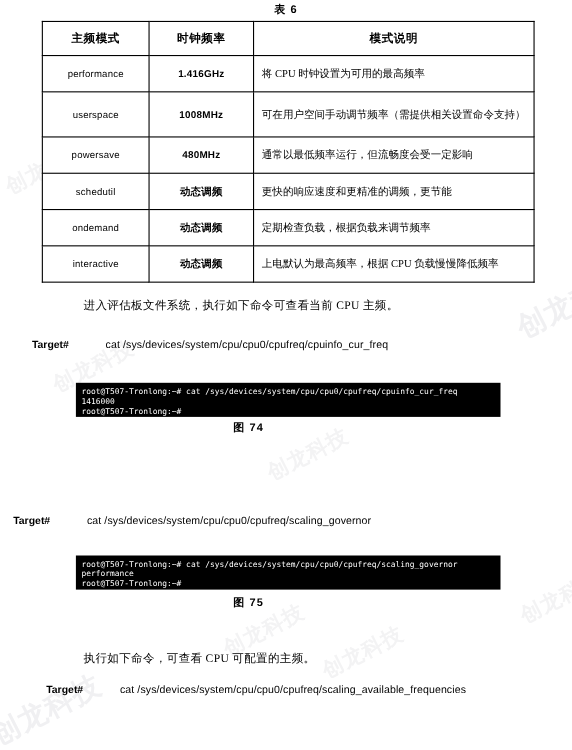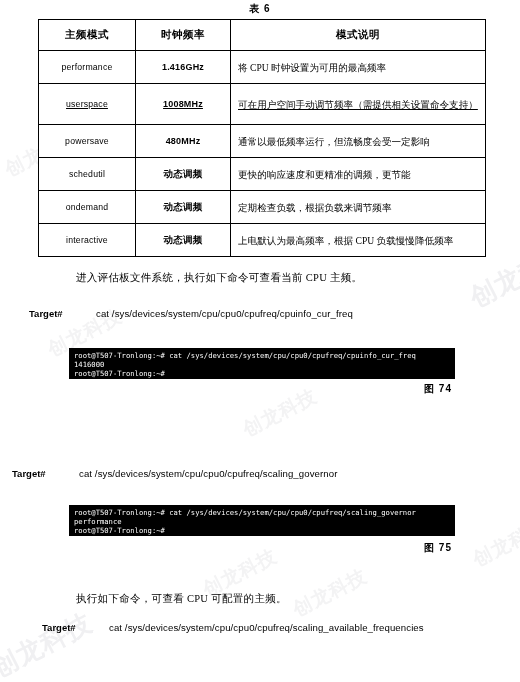--- a/index.html
+++ b/index.html
@@ -98,21 +98,21 @@
     font-family: "Liberation Serif", serif;
     text-align: center;
   }
   .freq-table td.c-desc {
     font-size: 9.6px;
     line-height: 15px;
     padding: 3px 6px 3px 7px;
     font-family: "Liberation Serif", serif;
   }
   .row-1 td { height: 26px; }
-  .row-2 td { height: 34px; text-decoration: underline; }
+  .row-2 td { height: 34px; }
   .row-3 td { height: 26px; }
   .row-4 td { height: 26px; }
   .row-5 td { height: 26px; }
   .row-6 td { height: 34px; }
   .row-7 td { height: 26px; }
 
   
   .para {
     position: absolute;
     font-size: 10.5px;
@@ -156,21 +156,21 @@
     overflow: hidden;
     white-space: pre;
   }
   .terminal .tl { display: block; }
 
   
   .fig-caption {
     position: absolute;
     left: 0;
     width: 452px;
-    text-align: right;
+    text-align: center;
     font-size: 10px;
     font-weight: 700;
     font-family: "Liberation Sans", sans-serif;
     letter-spacing: 1px;
     z-index: 2;
   }
 </style>
 </head>
 <body>
 

